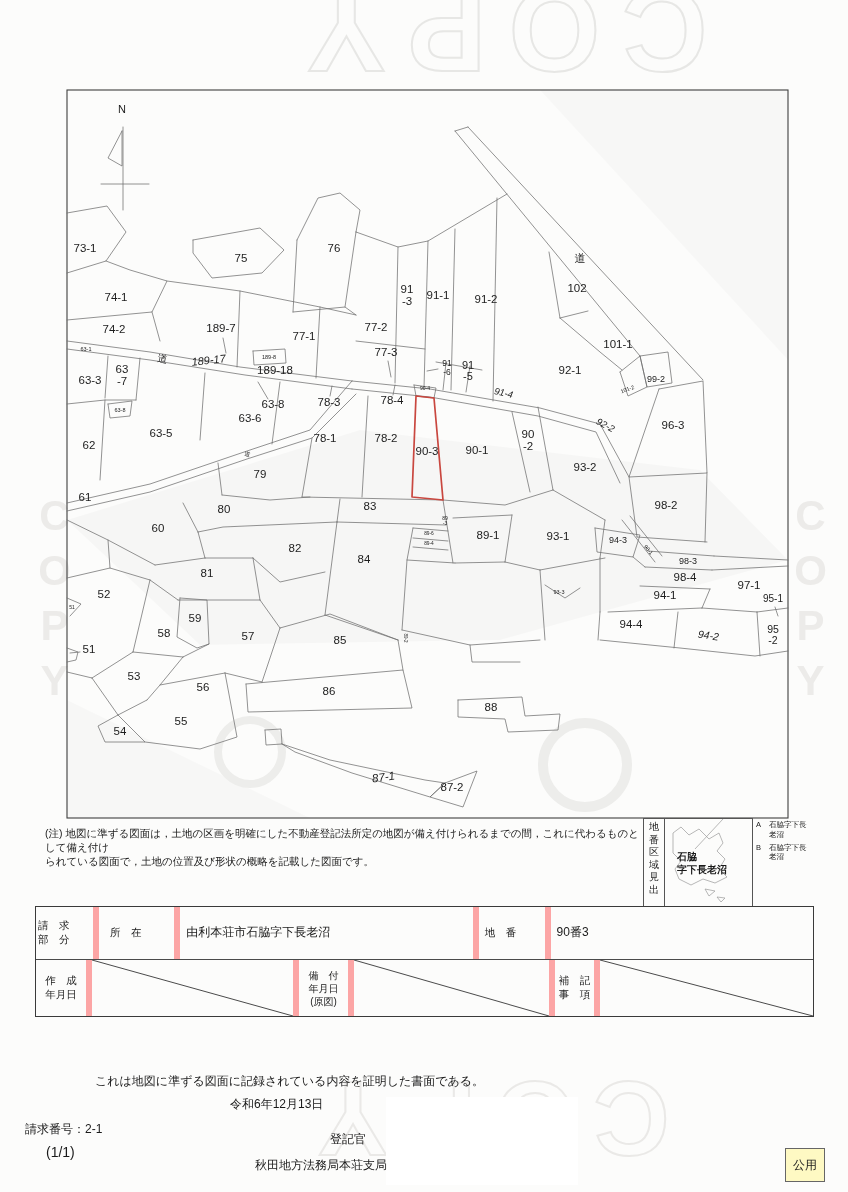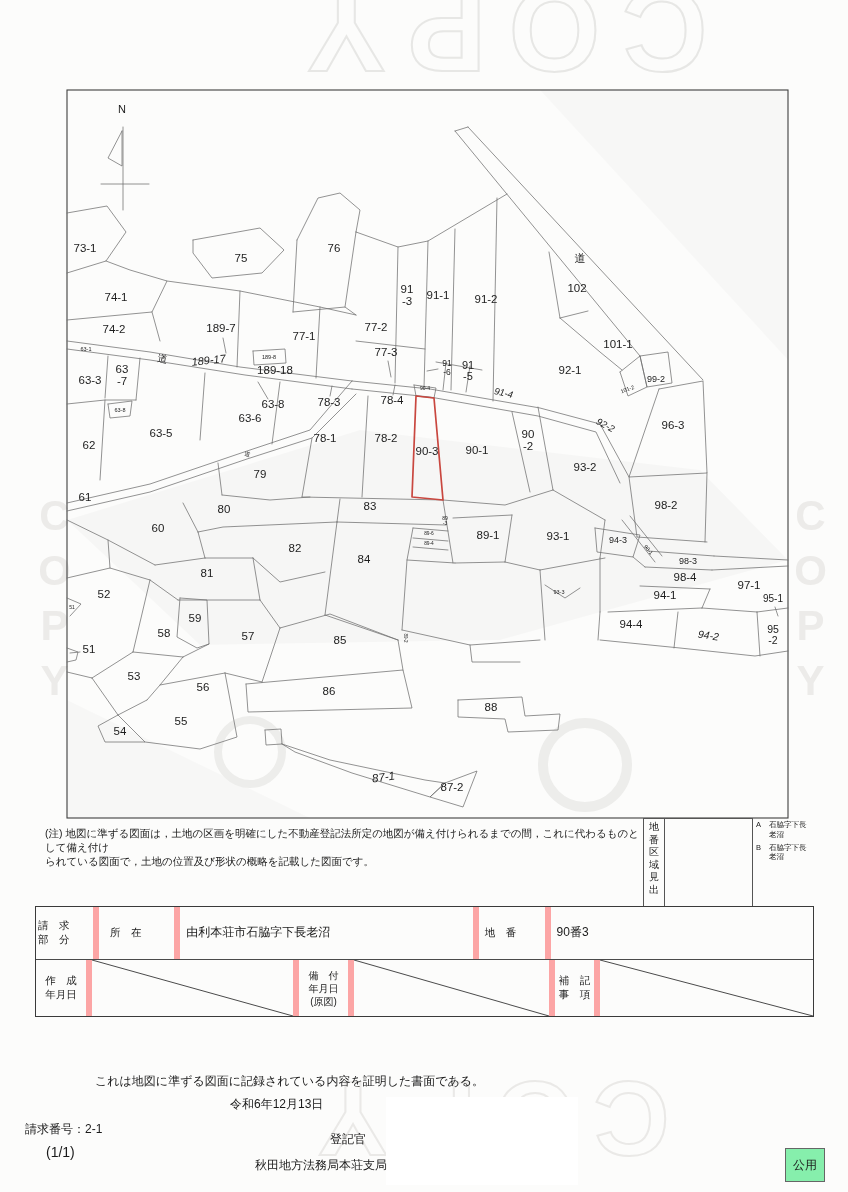--- a/index.html
+++ b/index.html
@@ -43,21 +43,21 @@
   .cell.val{justify-content:flex-start;padding-left:6px;font-size:12px;text-align:left;}
   .cell .diagsvg{position:absolute;inset:0;width:100%;height:100%;}
   .r1{height:52px;} .r2{height:58px;} .r3{height:56px;}
   
   .f-req{left:25px;top:1121px;font-size:12px;}
   .f-page{left:46px;top:1144px;font-size:14px;}
   .f-date{left:230px;top:1096px;font-size:12px;}
   .f-office{left:255px;top:1157px;font-size:12px;}
   .f-officer{left:330px;top:1131px;font-size:12px;}
   .redact{left:386px;top:1097px;width:192px;height:88px;background:#ffffff;}
-  .stamp{left:785px;top:1148px;width:38px;height:32px;border:1px solid #666;display:flex;align-items:center;justify-content:center;font-size:12px;background:#86efac;}
+  .stamp{left:785px;top:1148px;width:38px;height:32px;border:1px solid #666;display:flex;align-items:center;justify-content:center;font-size:12px;background:#fef9c3;}
 </style>
 </head>
 <body>
 
 <div class="wm wm-top">COPY</div>
 <div class="wm wm-bottom">COPY</div>
 <div class="wm wm-left">COPY</div>
 <div class="wm wm-right">COPY</div>
 
 <svg id="map-svg" width="848" height="830" viewBox="0 0 848 830">
@@ -308,20 +308,28 @@
   <div class="l2">られている図面で，土地の位置及び形状の概略を記載した図面です。</div>
 </div>
 
 <div class="abs legend">
   <div class="vtitle pre">地
 番
 区
 域
 見
 出</div>
+  <div class="lmap">
+    <svg width="86" height="85" viewBox="0 0 86 85">
+      <path d="M8,14 L16,8 L24,16 L34,10 L44,20 L54,14 L58,24 L52,32 L60,40 L54,50 L62,58 L50,64 L38,60 L26,66 L14,60 L10,50 L16,42 L8,34 Z M40,70 l10,2 l-6,5 z M52,78 l8,1 l-4,4 z" fill="none" stroke="#9a9a9a" stroke-width="0.7"></path>
+      <line x1="58" y1="0" x2="30" y2="30" stroke="#9a9a9a" stroke-width="0.7"></line>
+    </svg>
+    <div class="aname pre">石脇
+字下長老沼</div>
+  </div>
 </div>
 <div class="abs legend-entries">
   <div class="row">
     <span class="k">A</span>
     <span class="pre">石脇字下長
 老沼</span>
   </div>
   <div class="row">
     <span class="k">B</span>
     <span class="pre">石脇字下長

